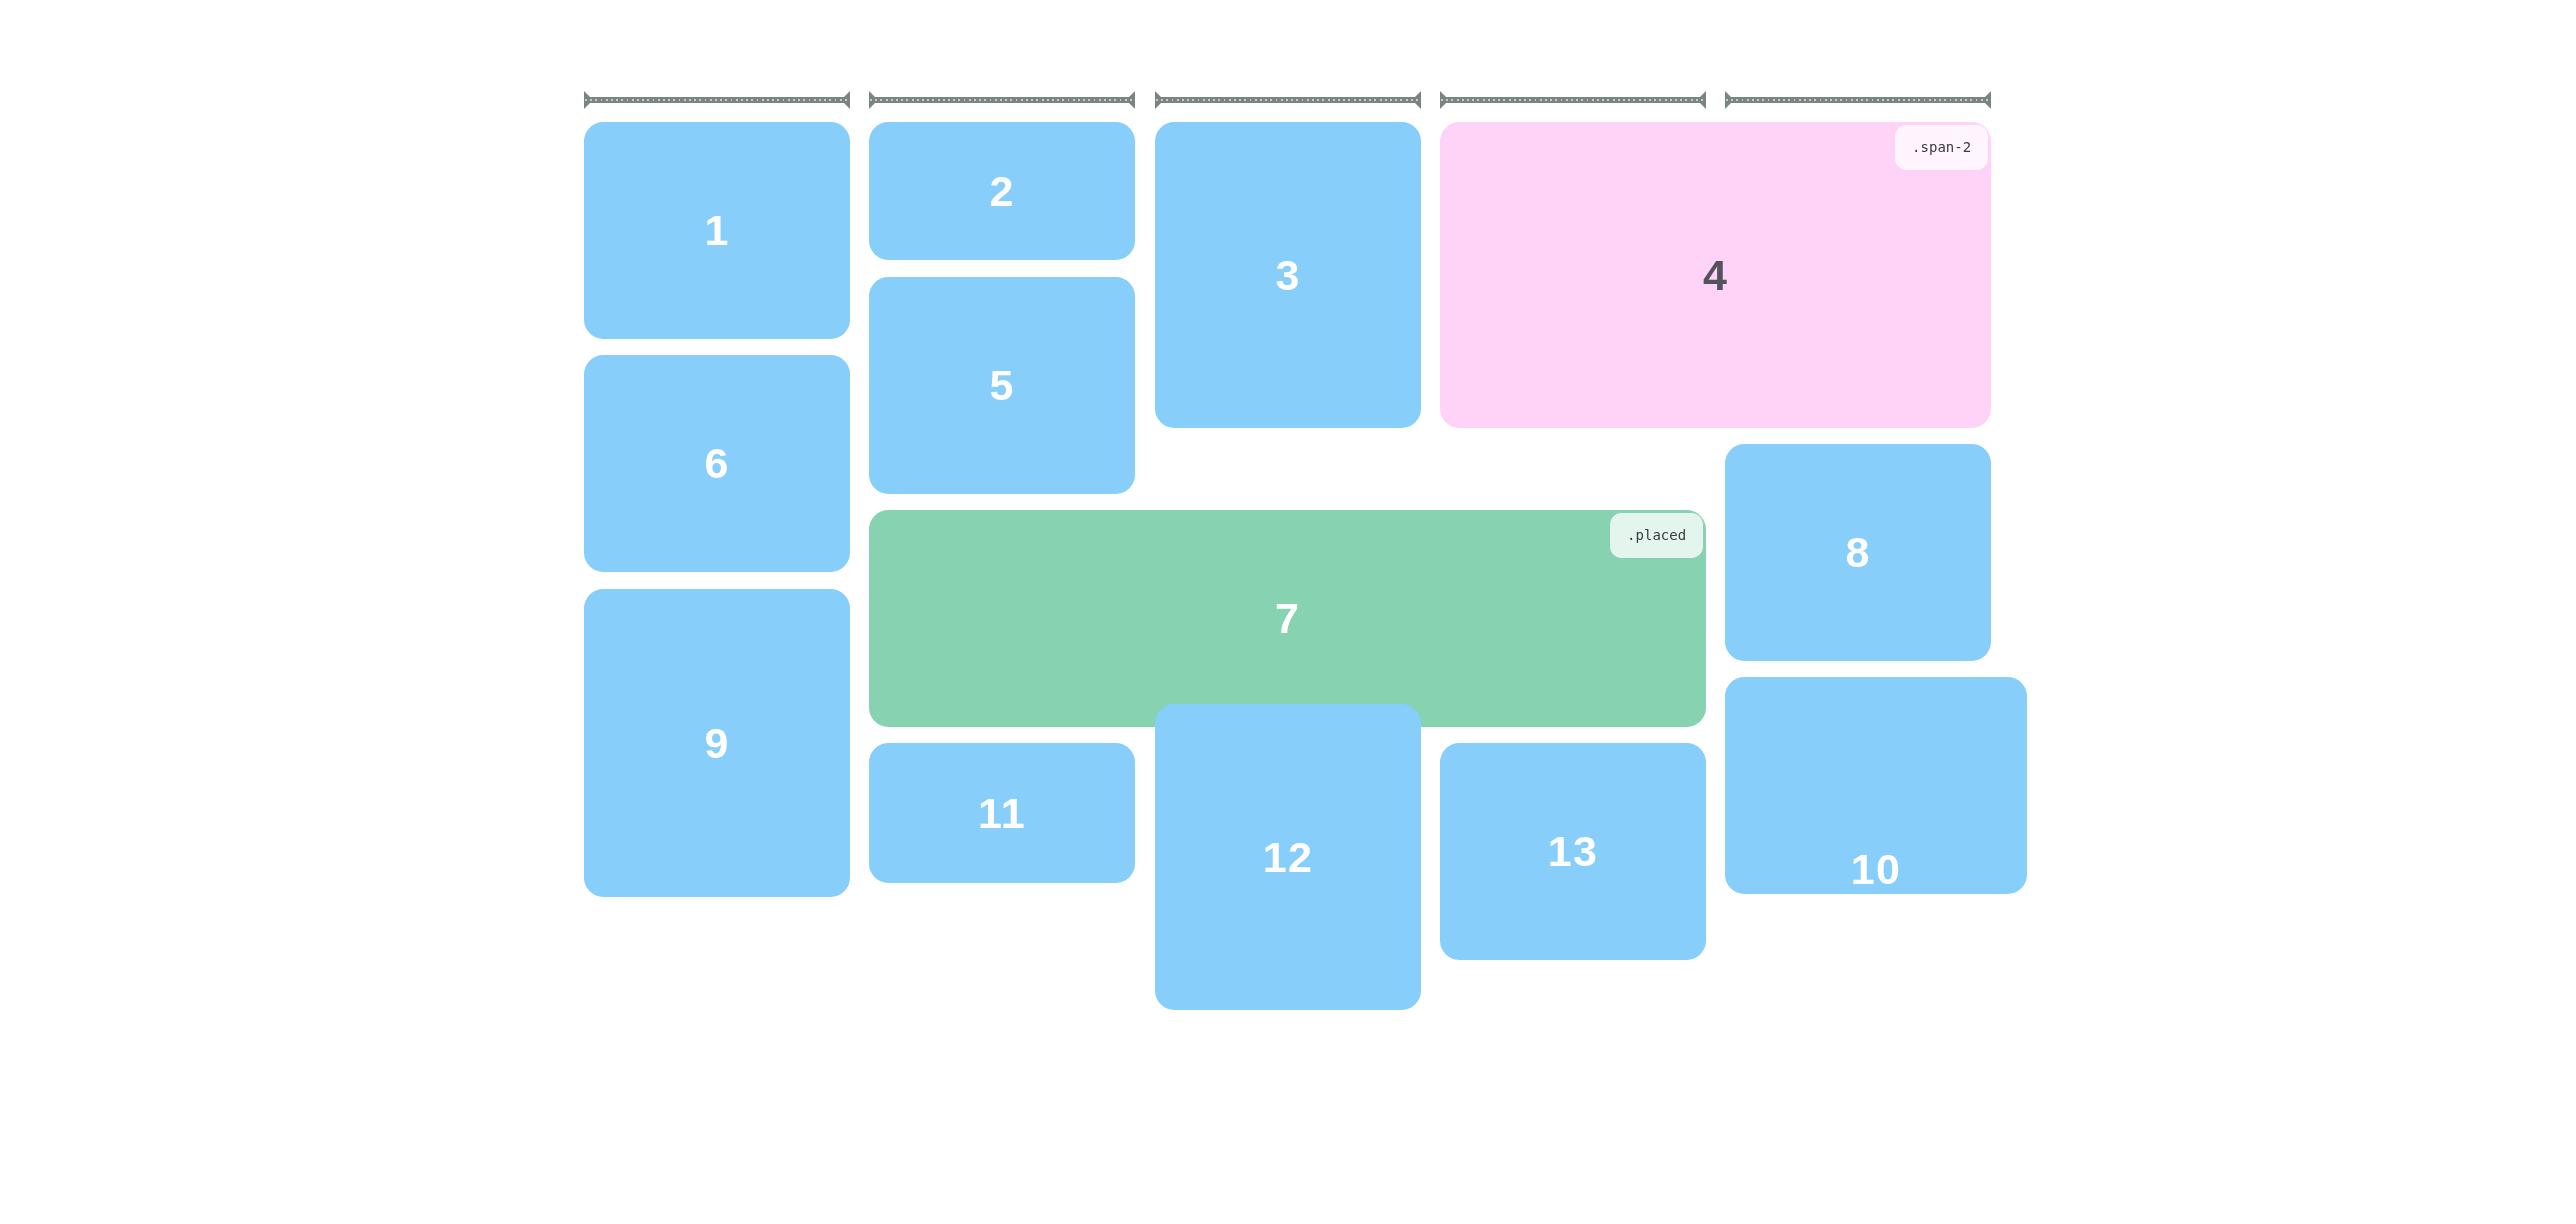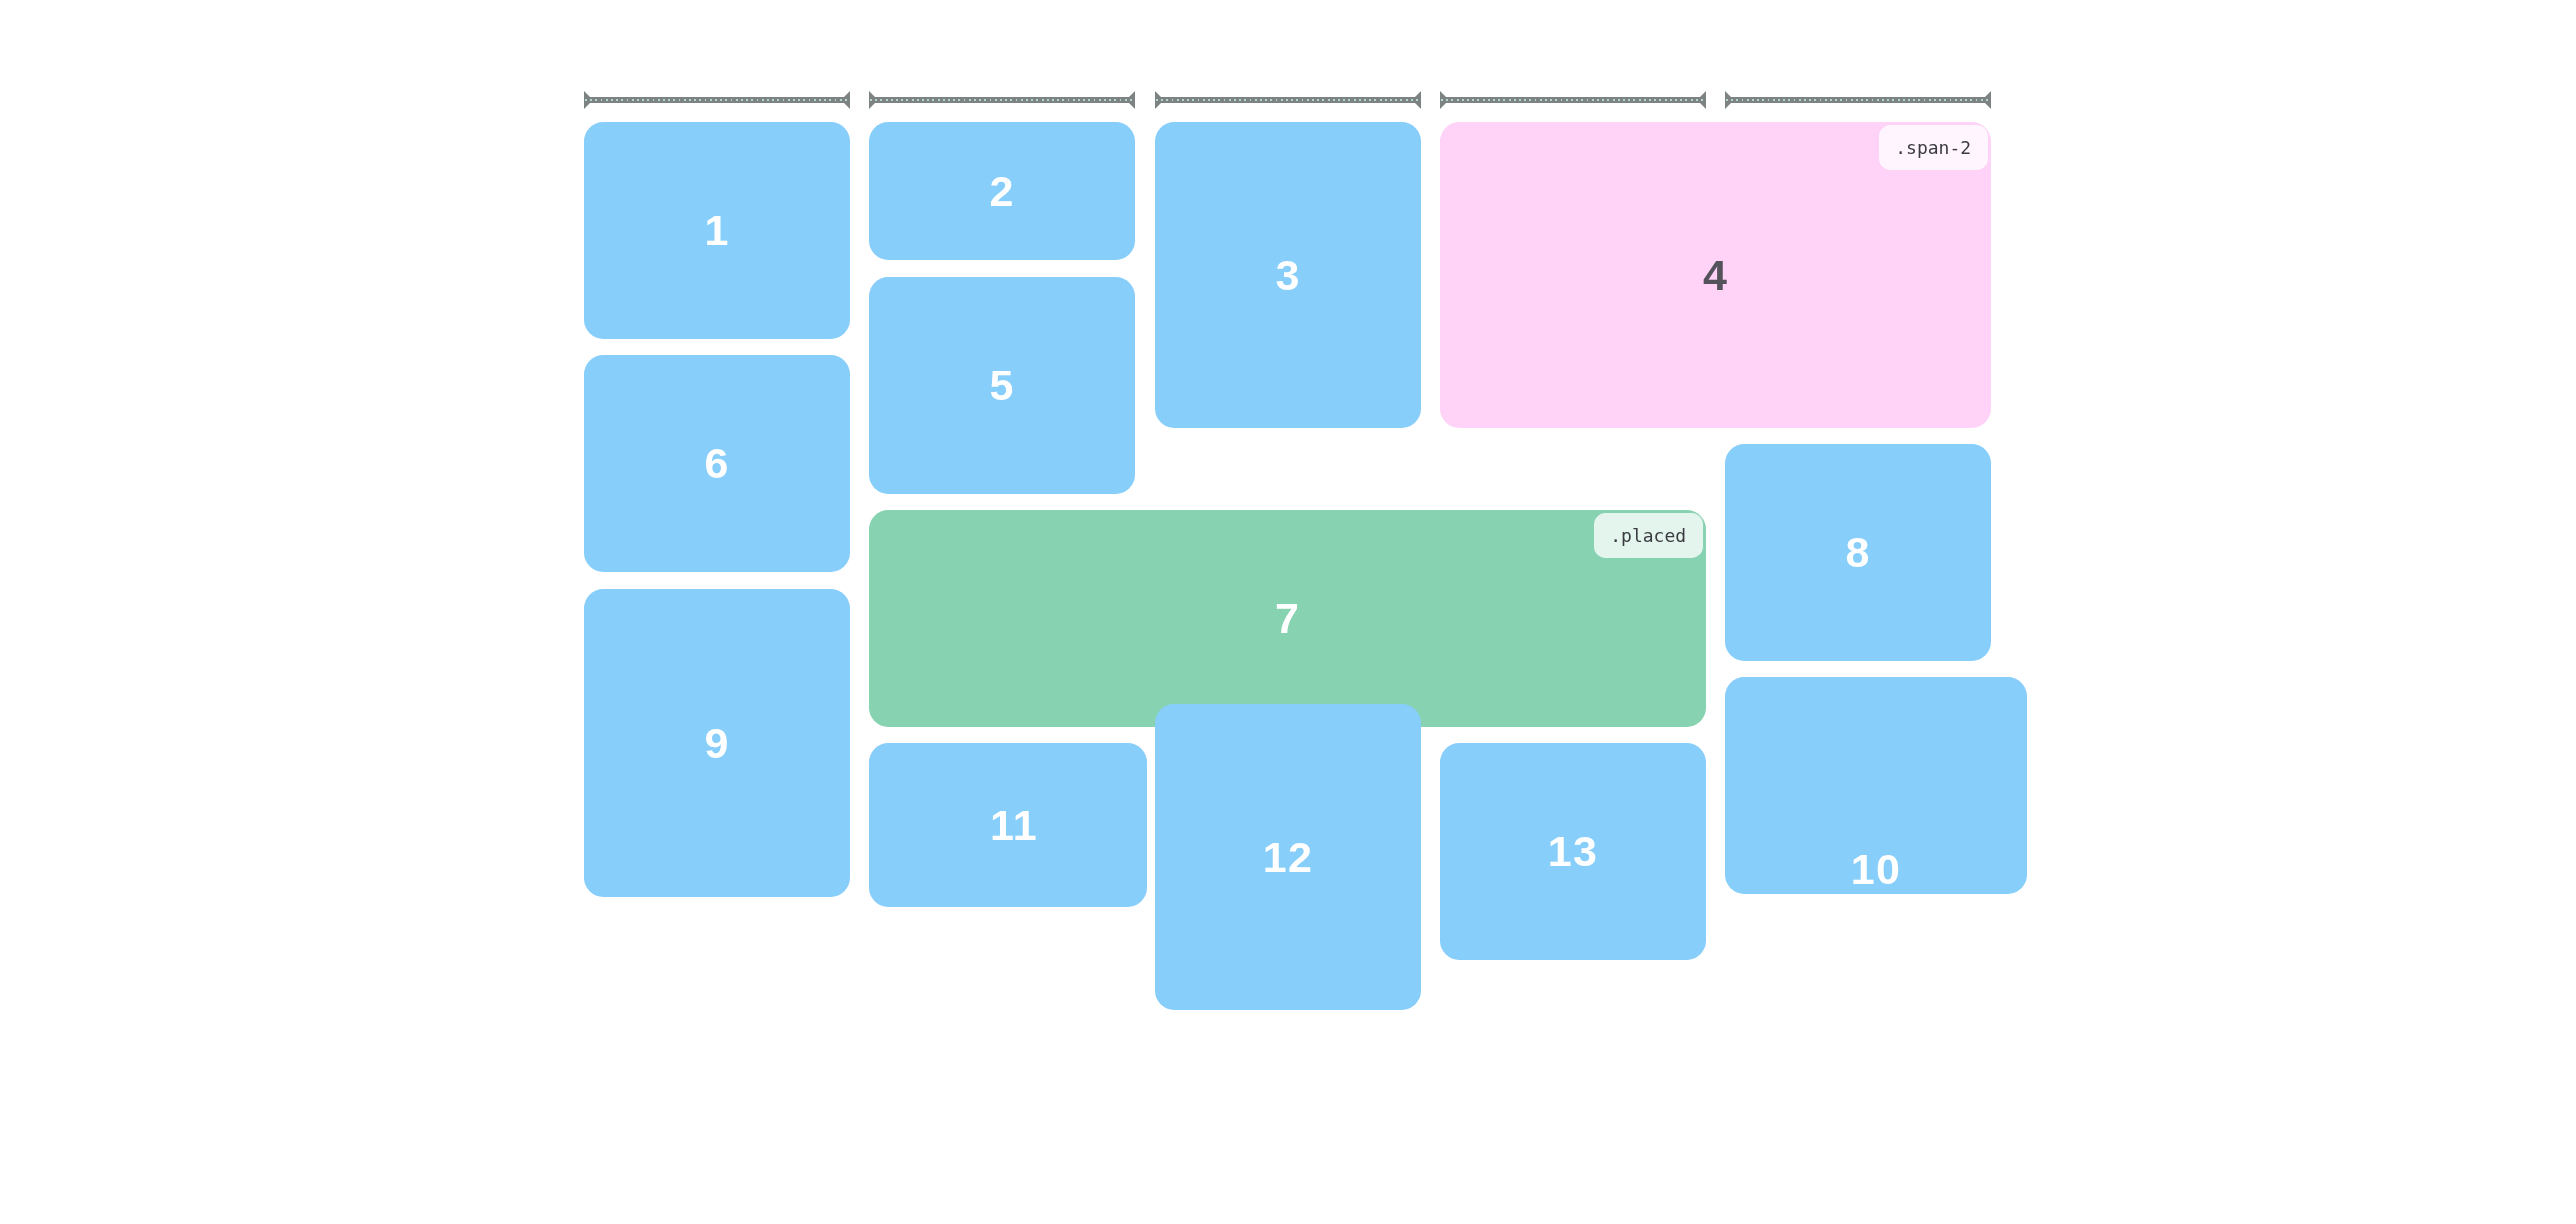--- a/index.html
+++ b/index.html
@@ -50,21 +50,21 @@
   }
   .box.pink .num { color: var(--number-dark); }
   .badge {
     position: absolute; top: 3.2px; right: 3.2px;
     height: 45px; line-height: 45px;
     padding: 0 16.7px;
     border-radius: 11.6px;
     background: var(--badge-background);
     color: var(--badge-text);
     font-family: "DejaVu Sans Mono", monospace;
-    font-size: 18px;
+    font-size: 14px;
     white-space: pre;
   }
 </style>
 </head>
 <body>
 
 <div id="stage" style="width: 2576px; height: 1224px;">
   <div id="ruler">
       <div class="ruler-seg" style="left: 584px; top: 91px; width: 266px; height: 18px;">
         <span class="bar"></span>
@@ -123,21 +123,21 @@
       </div>
       <div class="box blue" style="left: 1725px; top: 444px; width: 266px; height: 217px;">
         <span class="num">8</span>
       </div>
       <div class="box blue" style="left: 584px; top: 589px; width: 266px; height: 308px;">
         <span class="num">9</span>
       </div>
       <div class="box blue" style="left: 1725px; top: 677px; width: 302px; height: 217px; align-items: flex-end;">
         <span class="num">10</span>
       </div>
-      <div class="box blue" style="left: 869px; top: 743px; width: 266px; height: 164px; padding-left: 12px;">
+      <div class="box blue" style="left: 869px; top: 743px; width: 266px; height: 140px;">
         <span class="num">11</span>
       </div>
       <div class="box blue" style="left: 1155px; top: 704px; width: 266px; height: 306px;">
         <span class="num">12</span>
       </div>
       <div class="box blue" style="left: 1440px; top: 743px; width: 266px; height: 217px;">
         <span class="num">13</span>
       </div>
     </div>
 </div>

